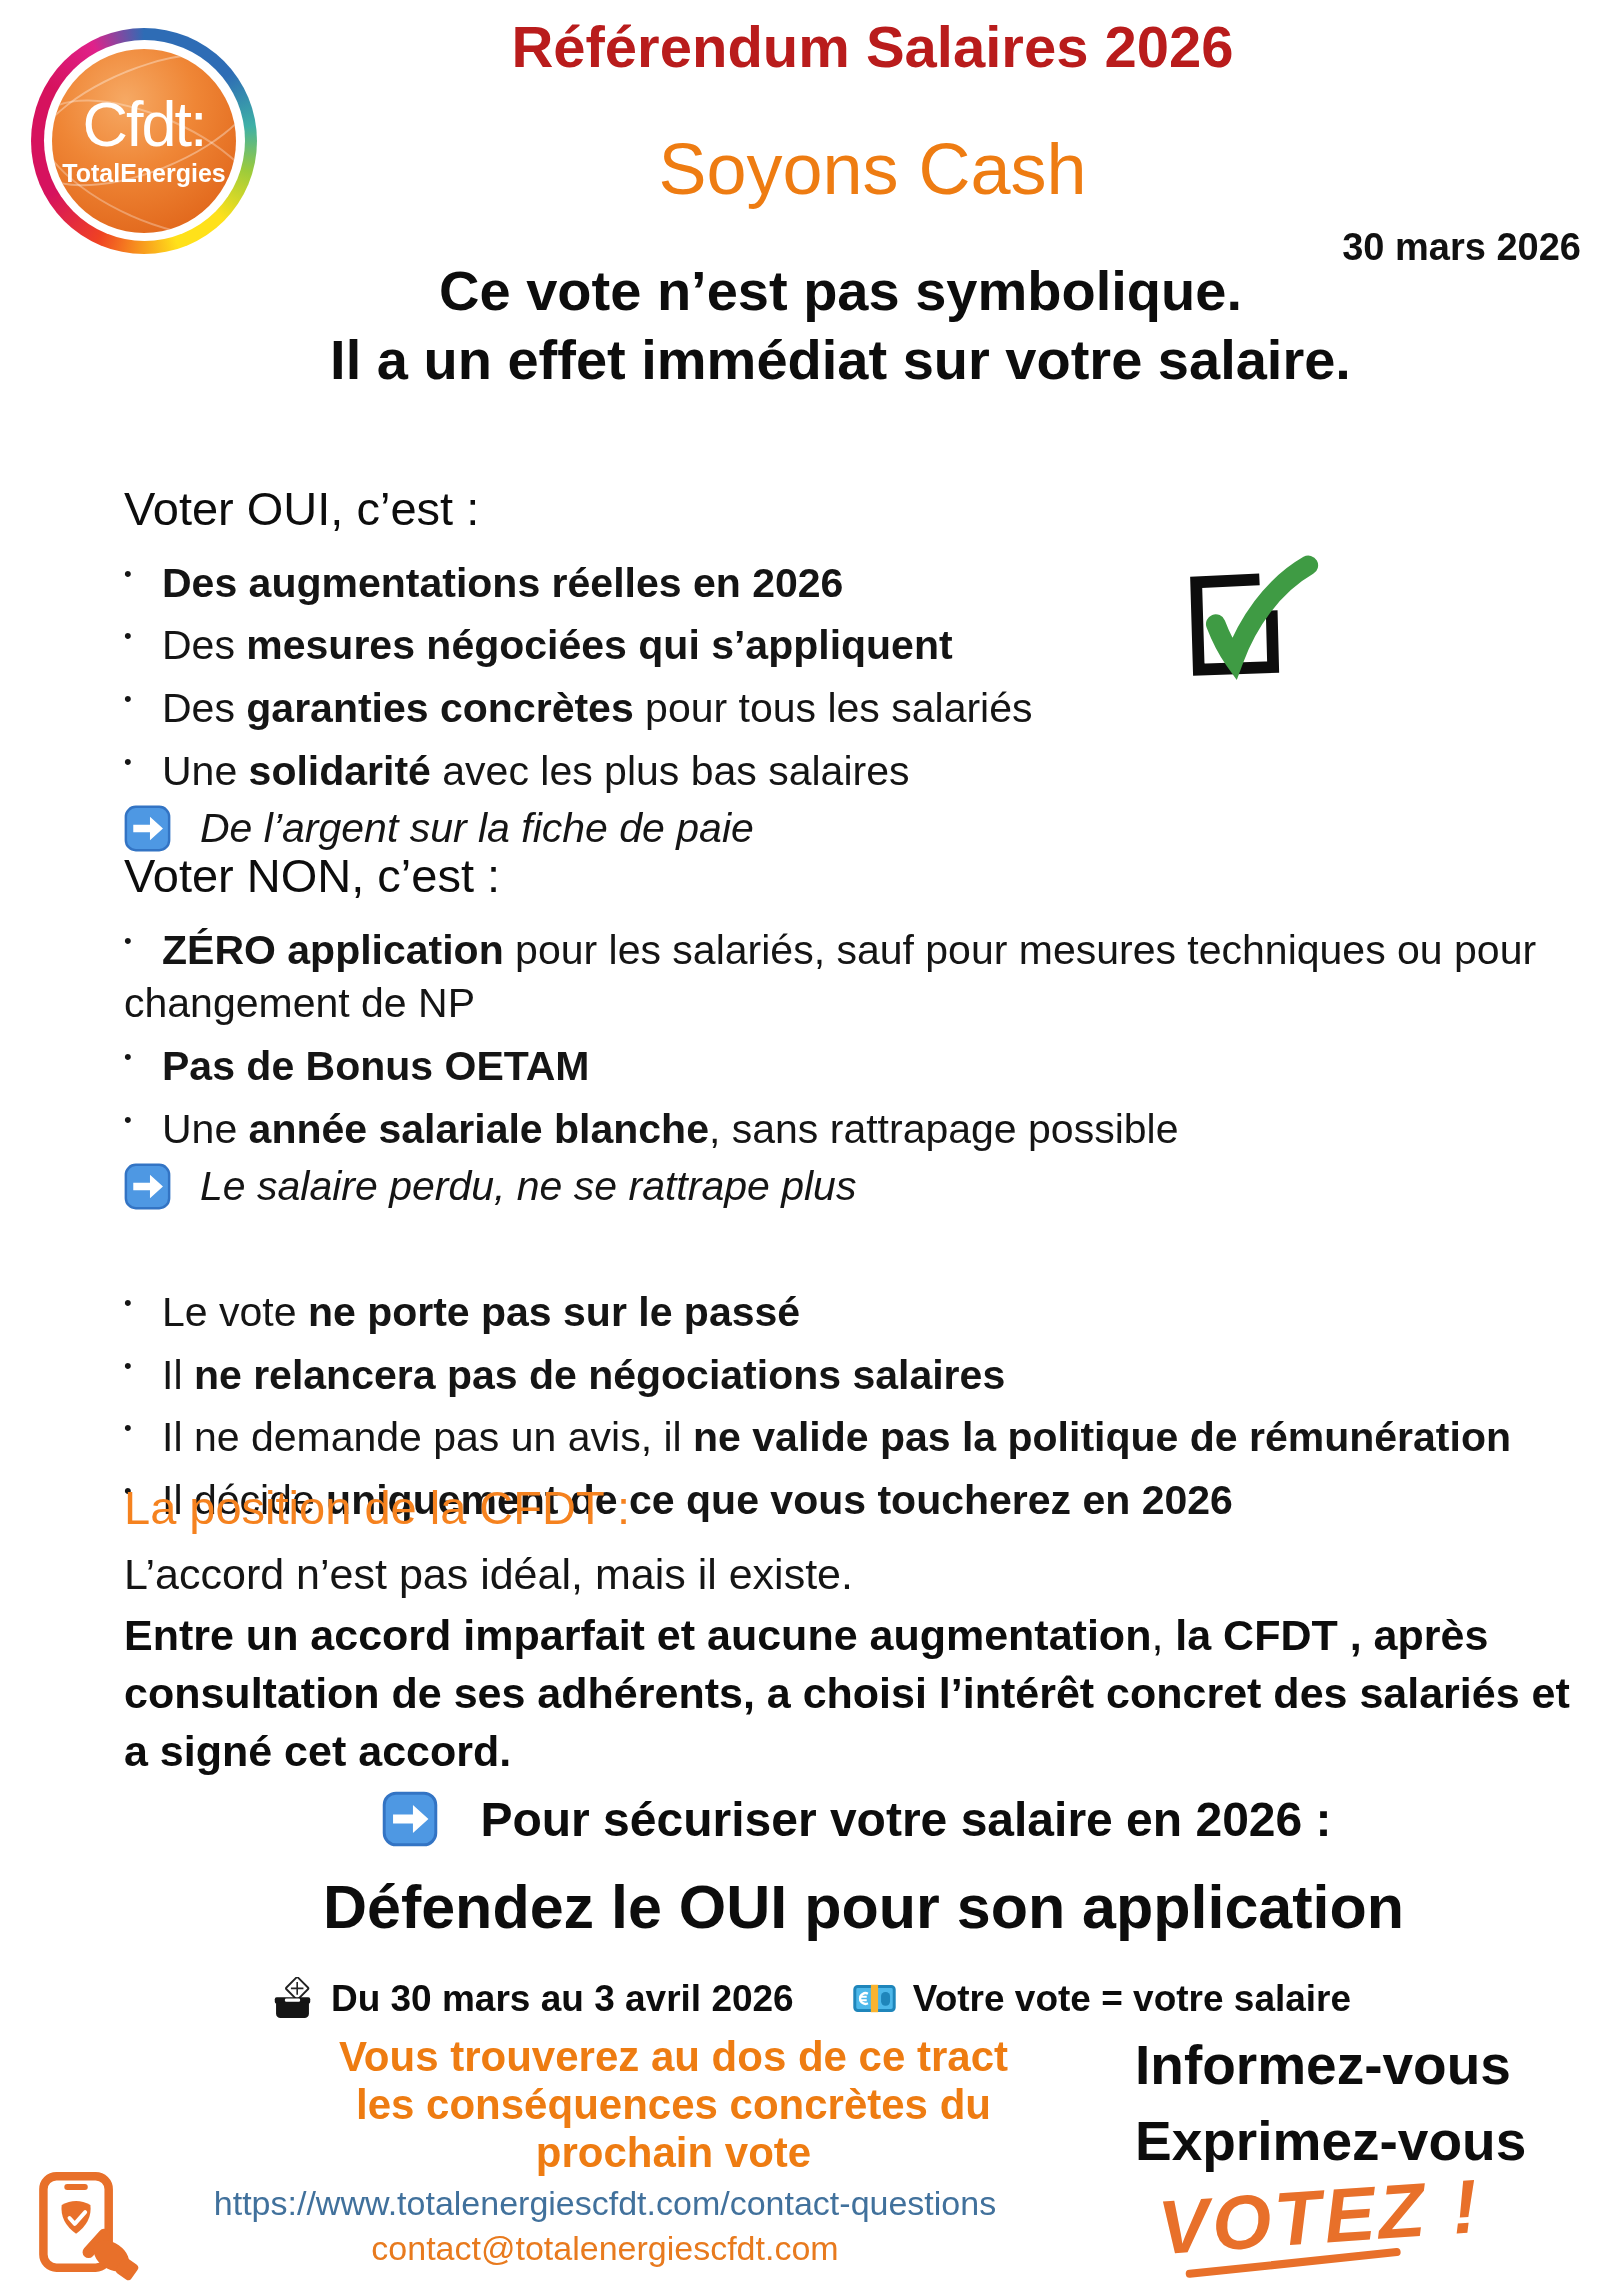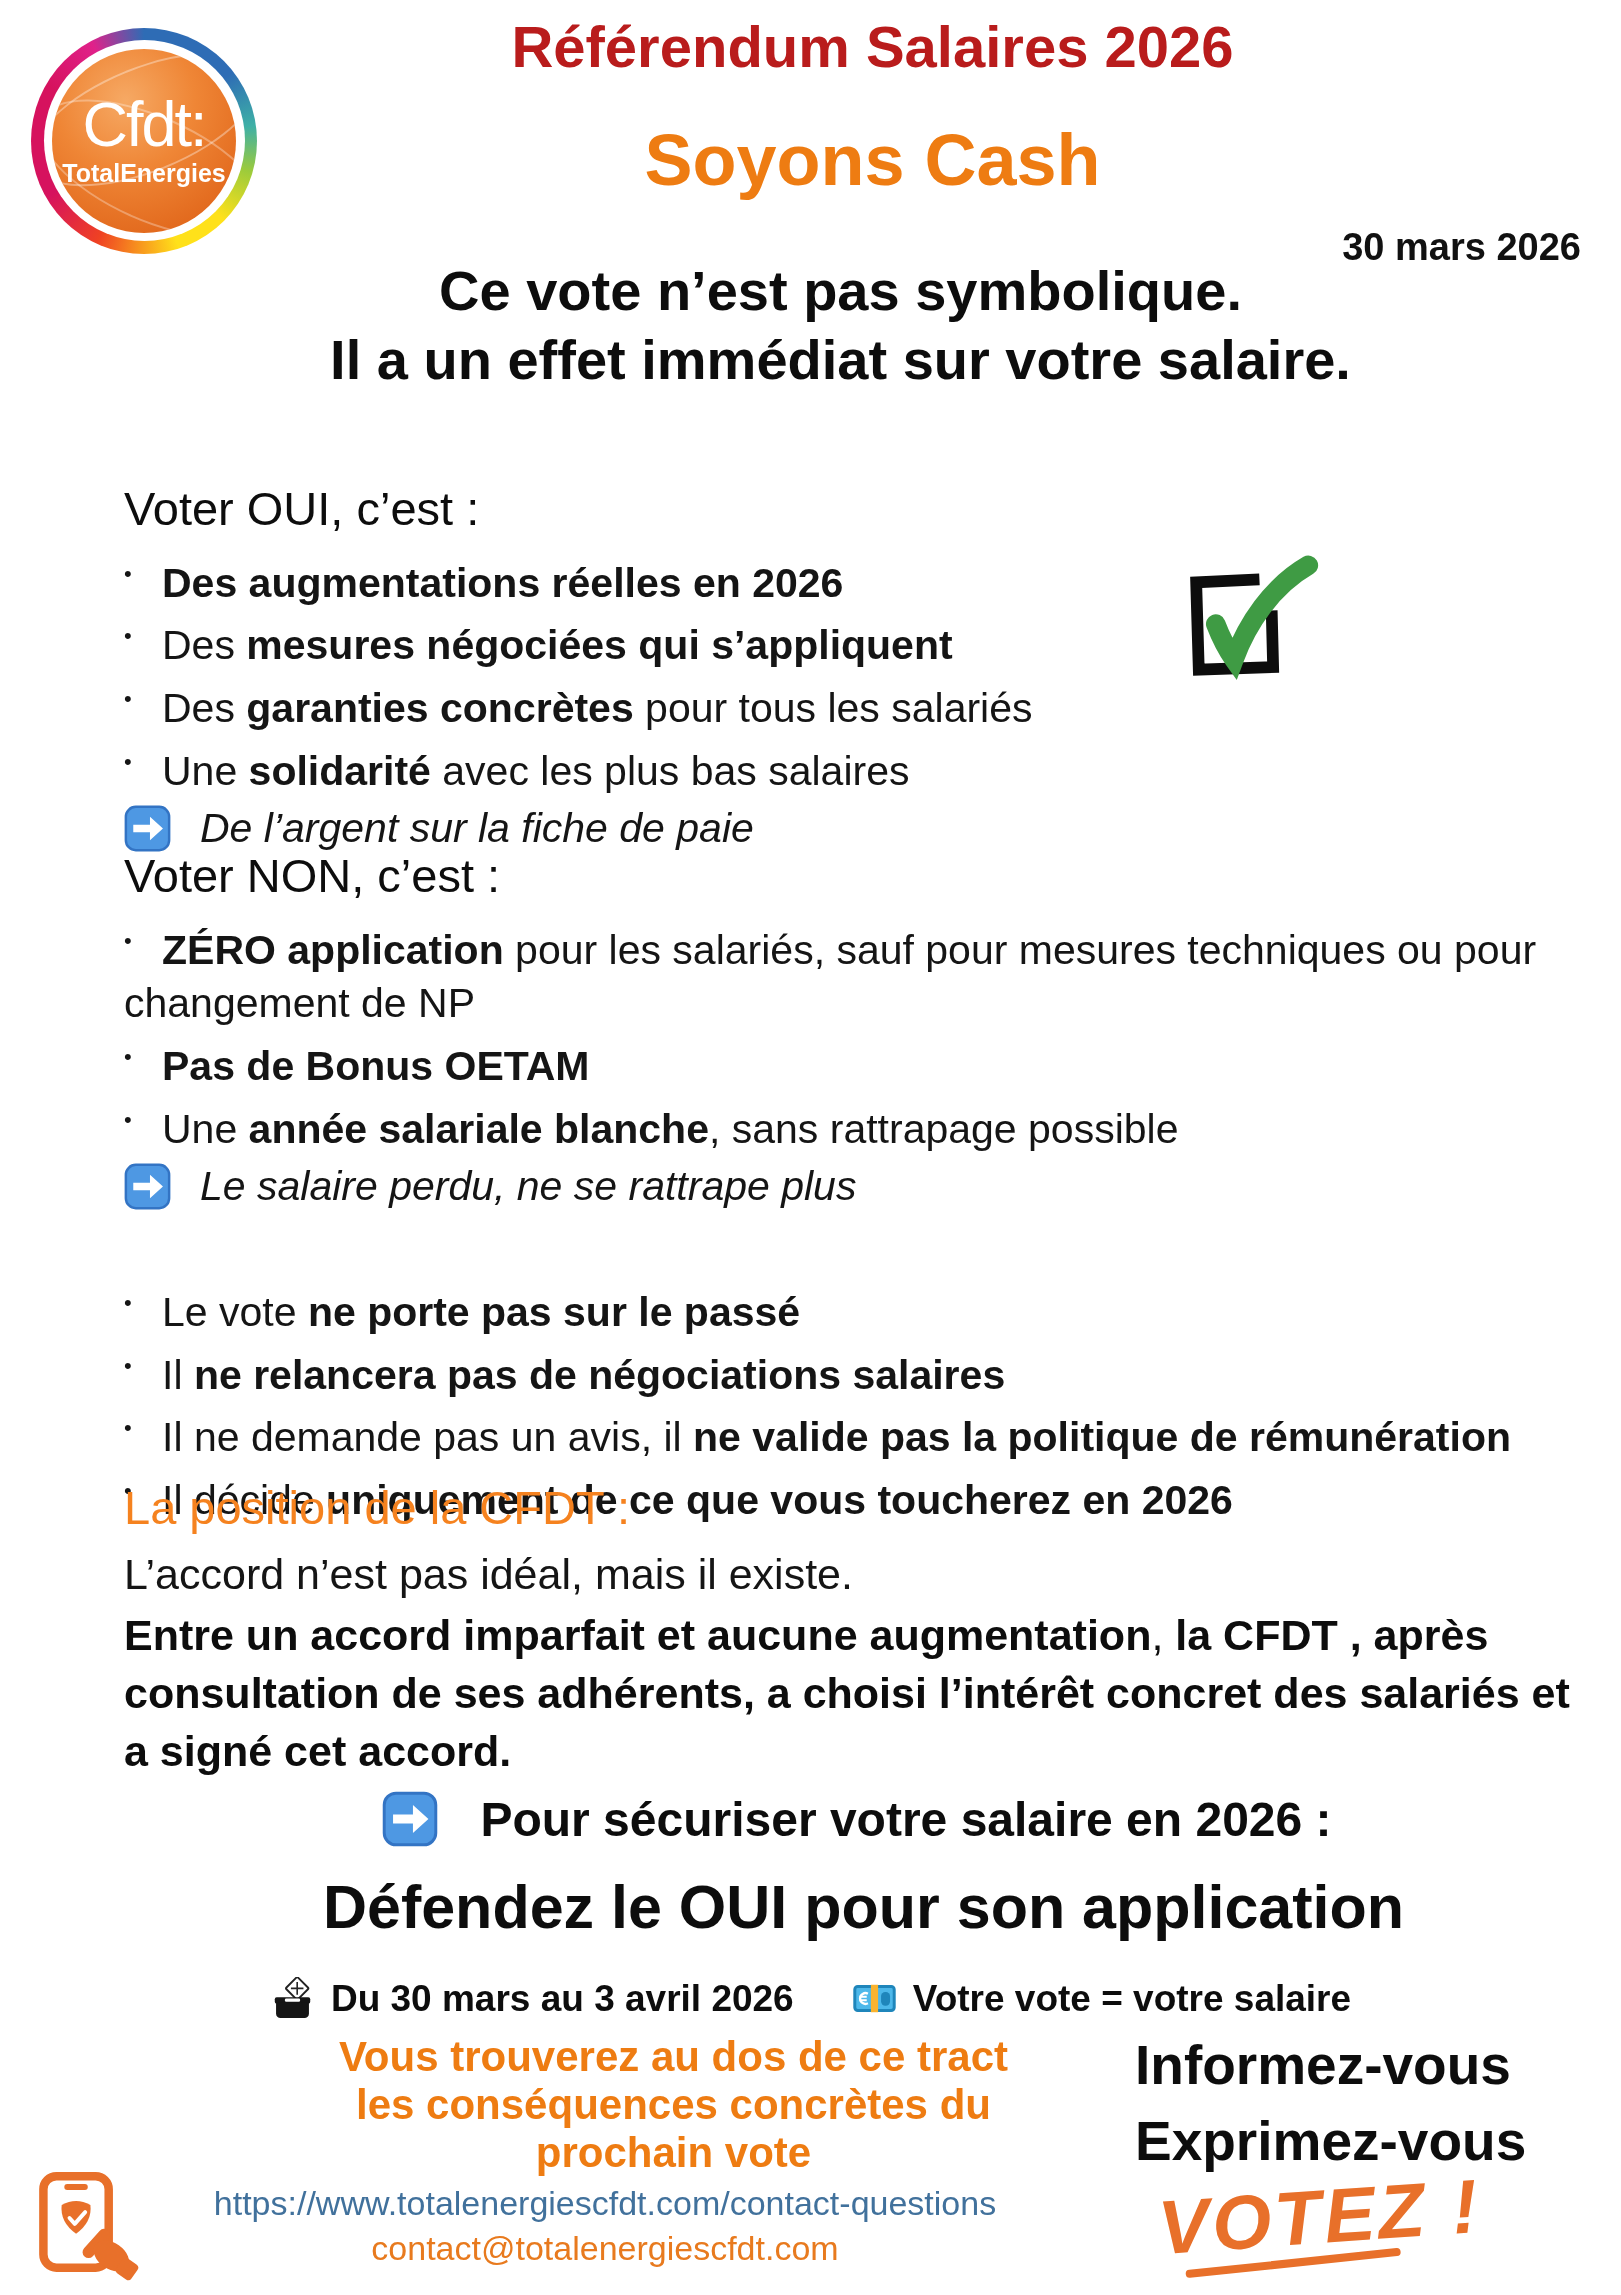--- a/index.html
+++ b/index.html
@@ -18,22 +18,22 @@
         display:flex;flex-direction:column;align-items:center;justify-content:center;color:#fff;}
   .logo-orange::before{content:"";position:absolute;width:130%;height:55%;top:10%;left:-15%;
         border:2px solid rgba(255,255,255,.35);border-radius:50%;transform:rotate(-22deg);}
   .logo-orange::after{content:"";position:absolute;width:130%;height:55%;bottom:6%;left:-12%;
         border:2px solid rgba(255,255,255,.3);border-radius:50%;transform:rotate(24deg);}
   .logo-cfdt{font-size:63px;font-weight:normal;letter-spacing:-2px;line-height:63px;}
   .logo-te{font-size:25px;font-weight:bold;margin-top:2.6px;}
   
   .title{position:absolute;left:124px;top:13px;width:1497px;text-align:center;
          font-size:58px;font-weight:bold;color:#b91c1c;}
-  .soyons{position:absolute;left:124px;top:119px;width:1497px;text-align:center;
-         font-size:72px;font-weight:bold;color:#ee7c12;}
+  .soyons{position:absolute;left:124px;top:128px;width:1497px;text-align:center;
+         font-size:72px;font-weight:normal;color:#ee7c12;}
   .date{position:absolute;right:41px;top:226px;font-size:38px;font-weight:bold;color:#111;}
   .headline{position:absolute;left:59px;top:256px;width:1563px;text-align:center;
          font-size:56px;font-weight:bold;line-height:69px;color:#0d0d0d;}
   
   .sec{position:absolute;left:124px;}
   .sec h2{margin:0 0 10.5px 0;font-size:47px;font-weight:normal;color:#0d0d0d;}
   .sec h2.orange{color:#f5821f;}
   .oui{top:481px;width:1465px;}
   .non{top:848px;width:1459px;}
   .facts{top:1276px;width:1478px;}

